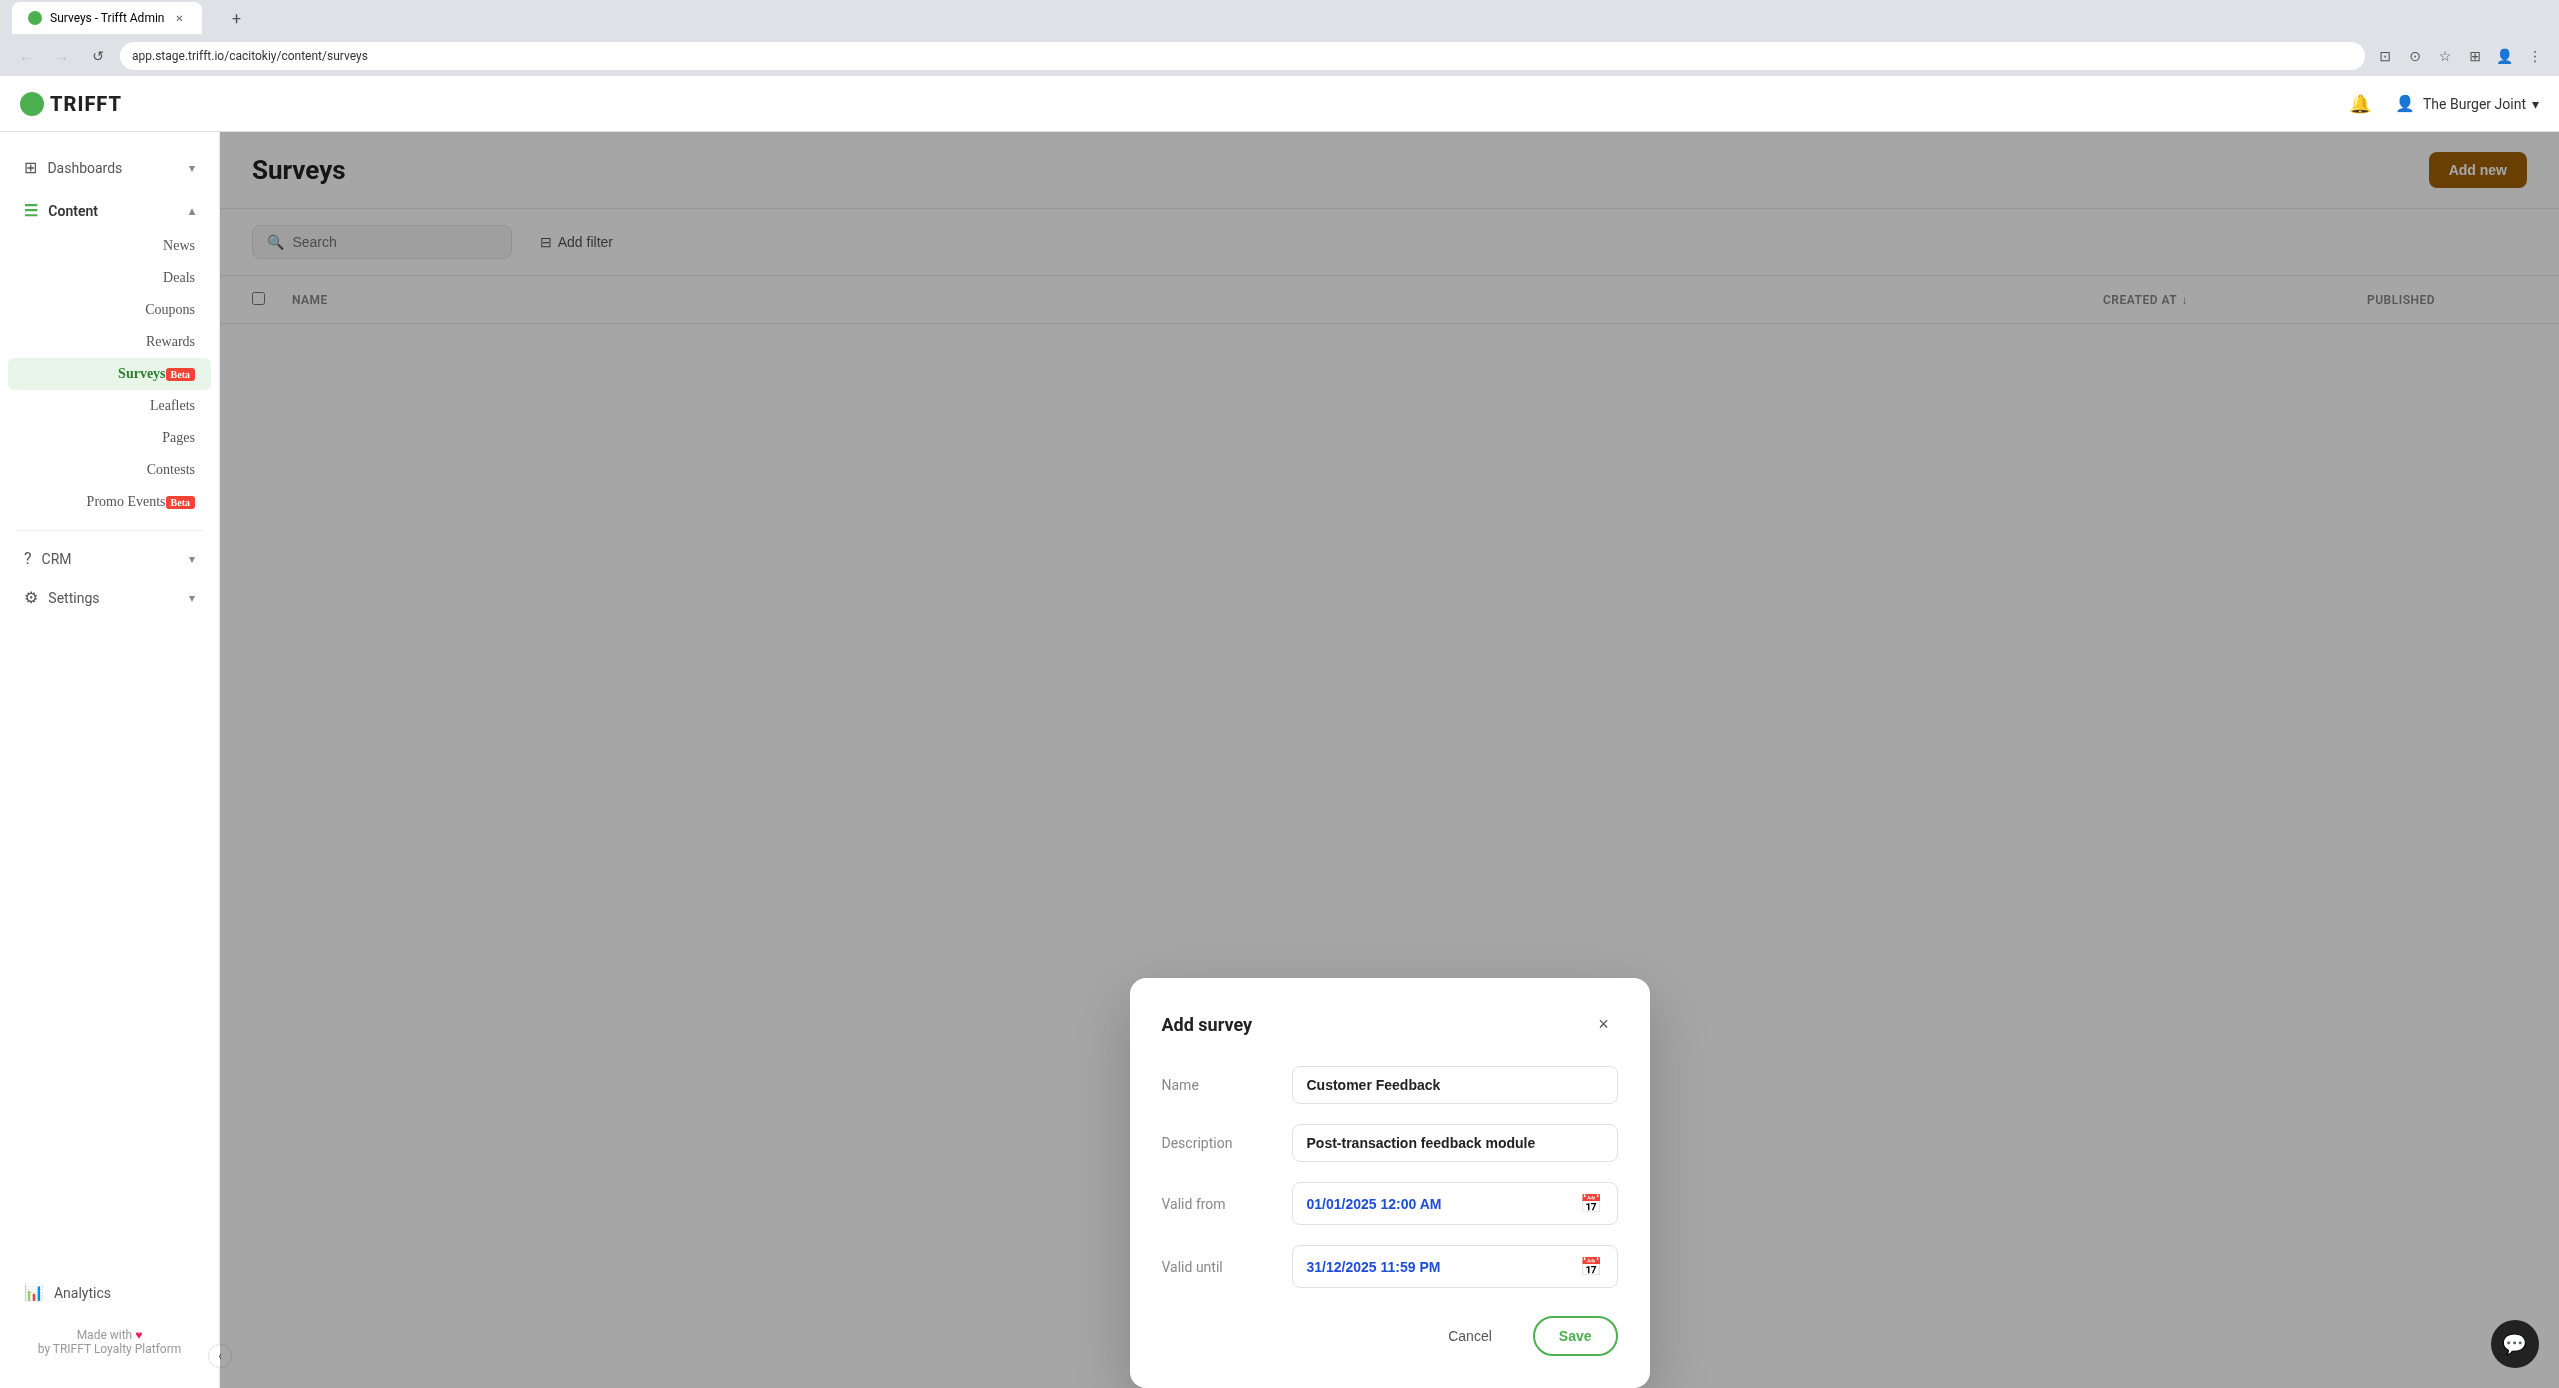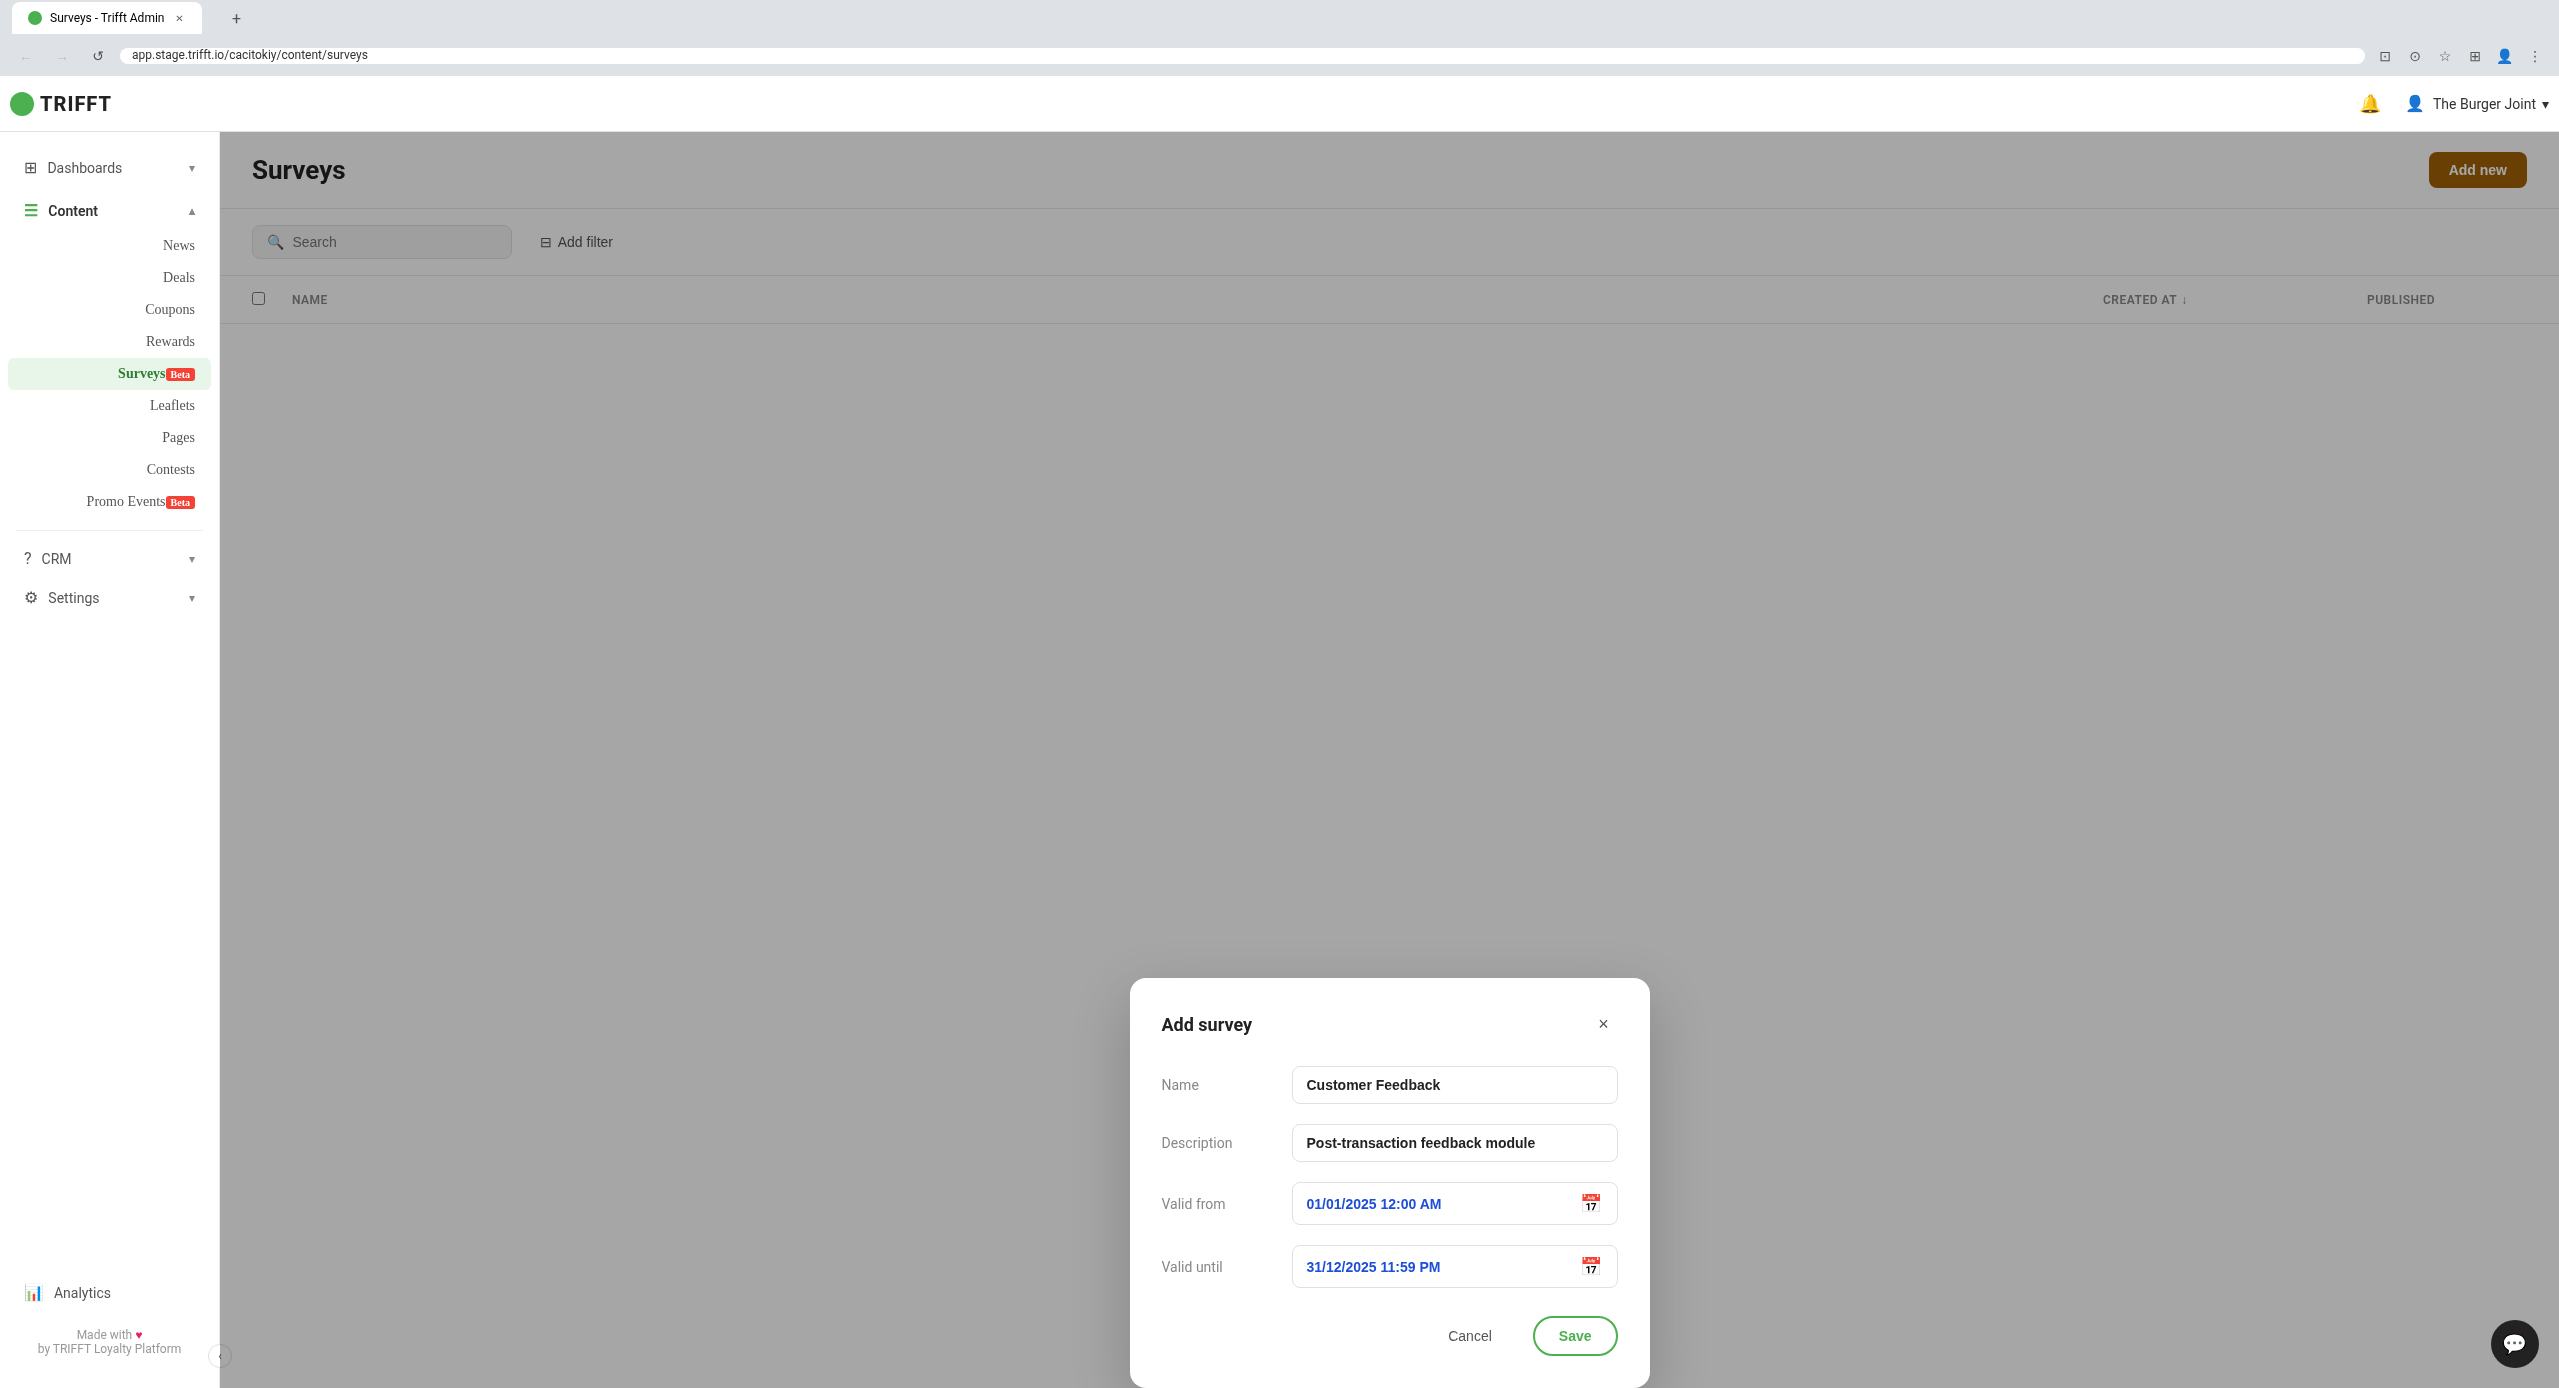--- a/index.html
+++ b/index.html
@@ -77,23 +77,23 @@
       border-radius: 50%;
       cursor: pointer;
       color: #555;
       font-size: 14px;
     }
     .nav-btn.disabled { color: #bbb; cursor: default; }
     .url-bar {
       flex: 1;
       background: #fff;
       border-radius: 20px;
-      height: 16px;
-      display: flex;
-      align-items: flex-start;
+      height: 28px;
+      display: flex;
+      align-items: center;
       padding: 0 12px;
       font-size: 12px;
       color: #333;
     }
     .browser-actions {
       display: flex;
       align-items: center;
       gap: 6px;
       margin-left: auto;
     }
@@ -114,21 +114,21 @@
       flex-direction: column;
       height: calc(100vh - 76px);
     }
 
     
     .top-nav {
       background: #fff;
       height: 56px;
       display: flex;
       align-items: center;
-      padding: 0 10px;
+      padding: 0 20px;
       border-bottom: 1px solid #e0e0e0;
       position: relative;
       z-index: 10;
     }
     .brand-logo {
       display: flex;
       align-items: center;
       gap: 6px;
       font-weight: 800;
       font-size: 20px;

